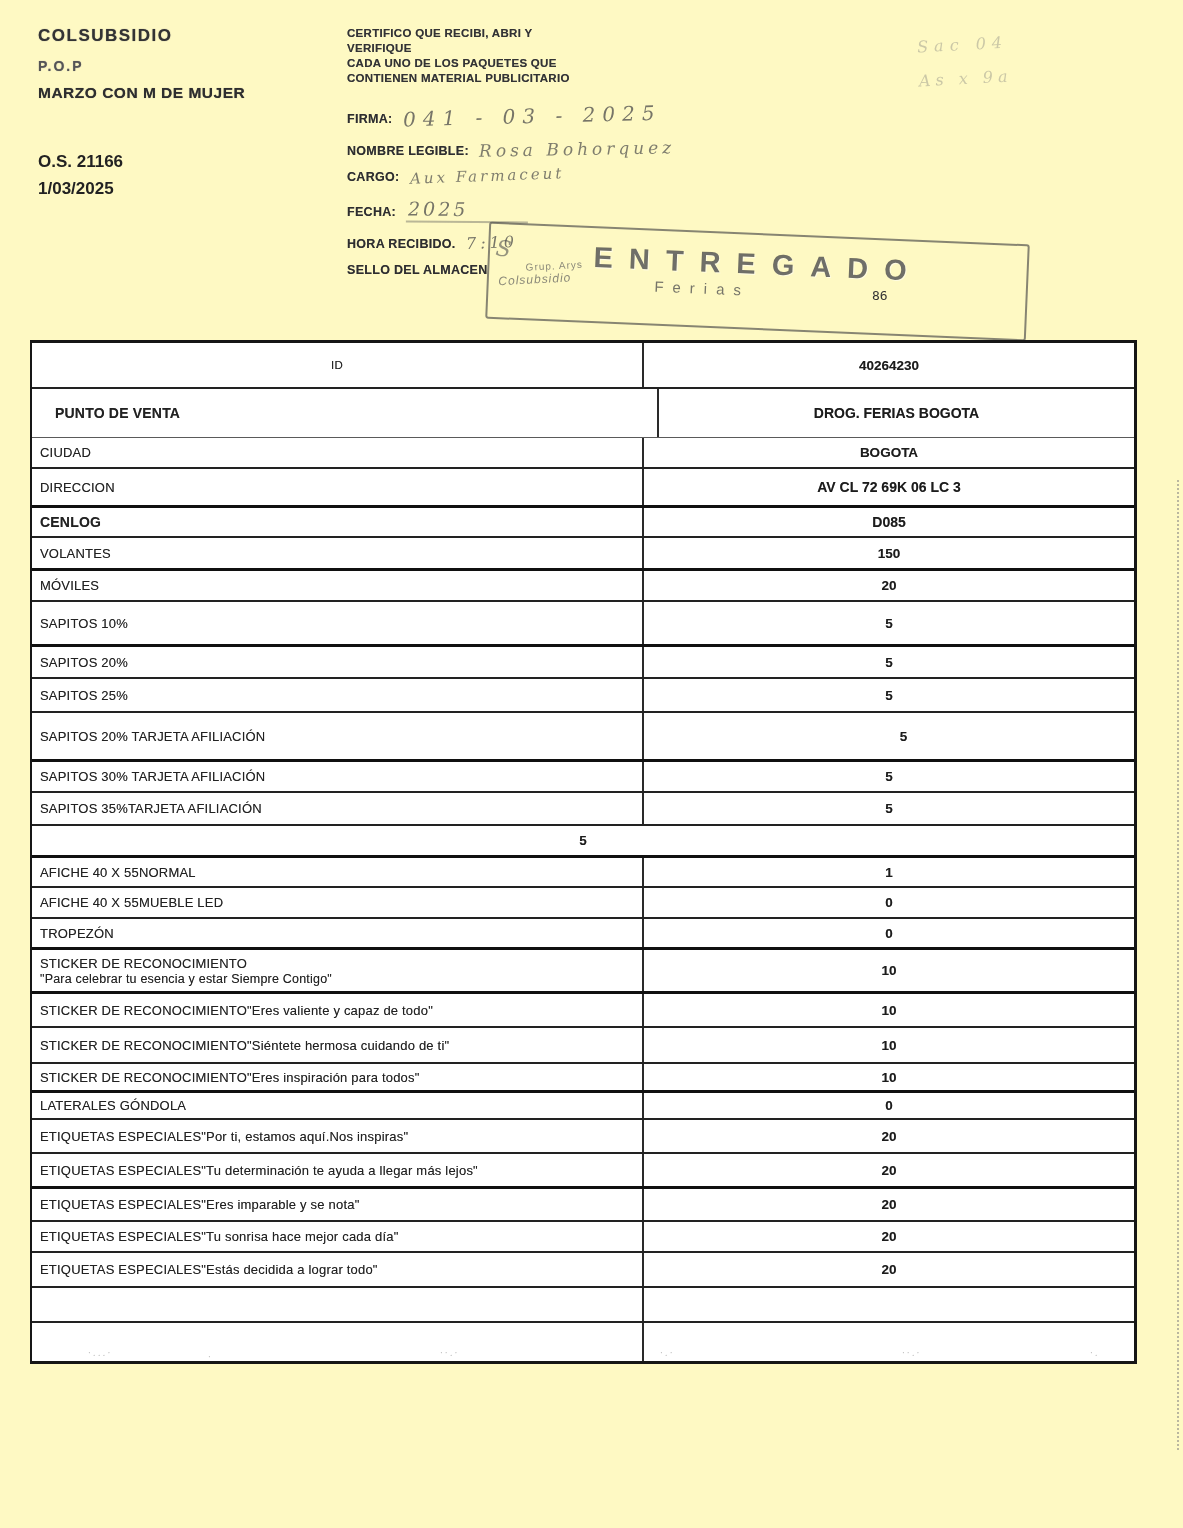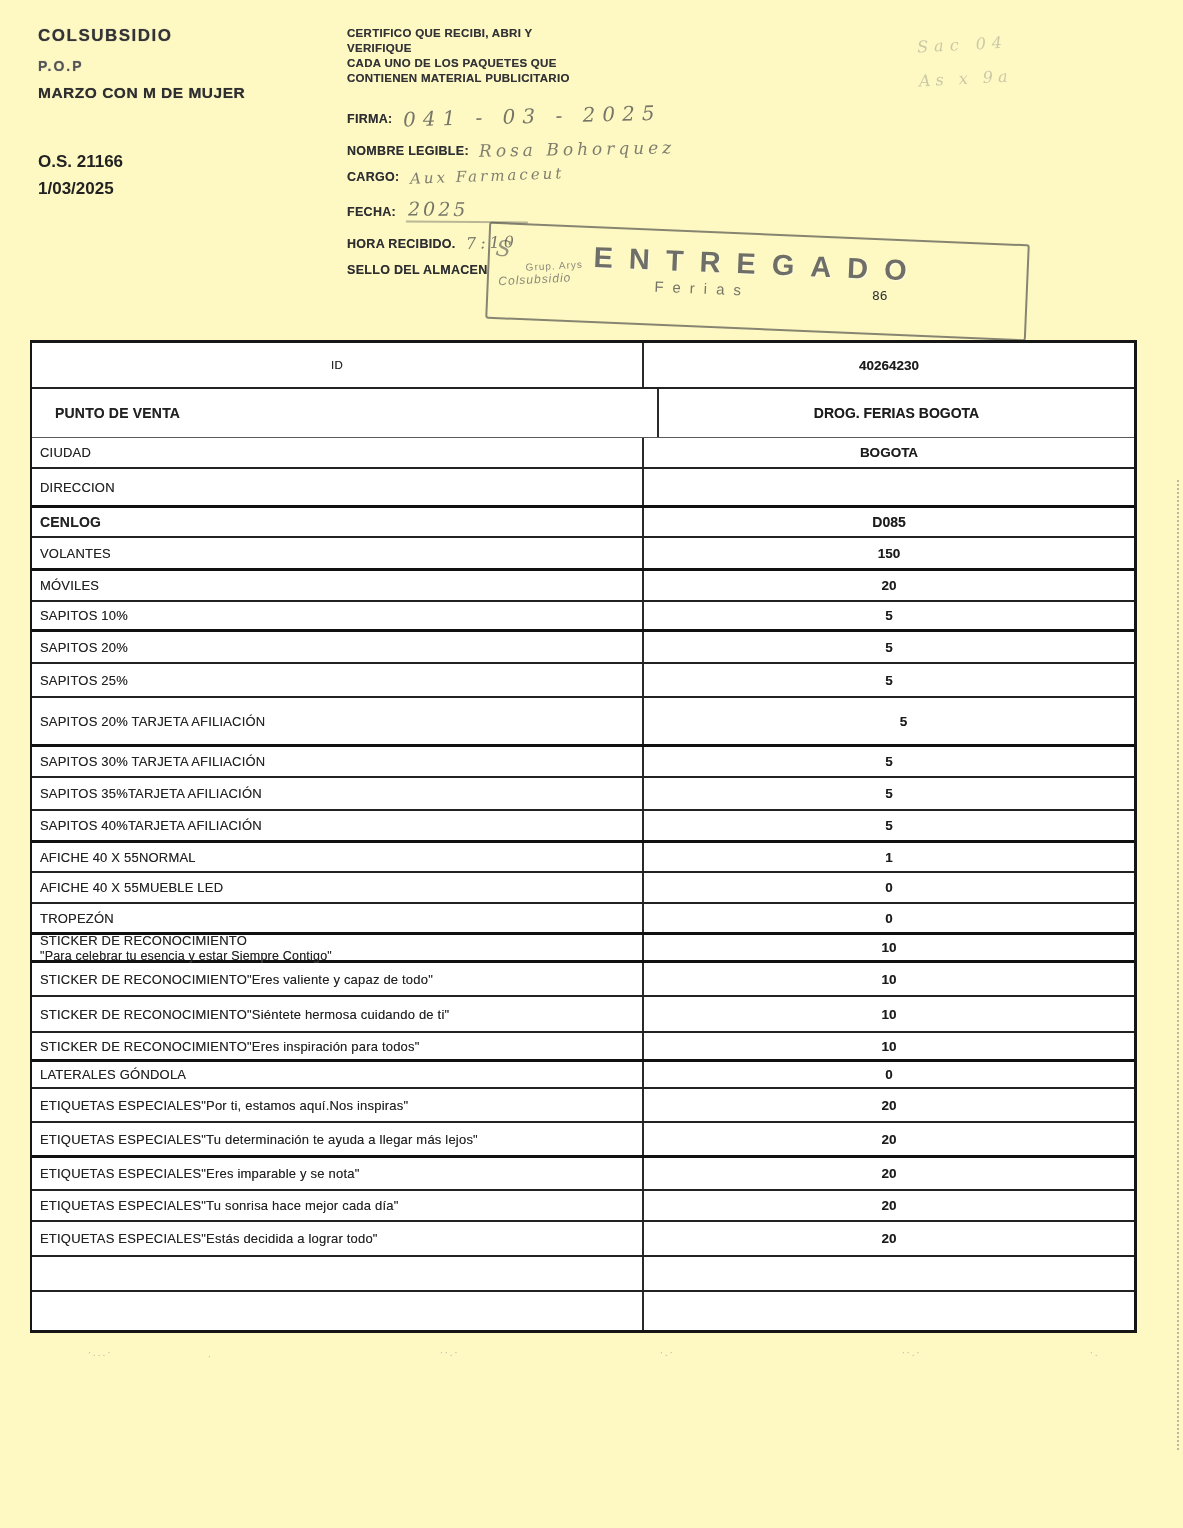--- a/index.html
+++ b/index.html
@@ -160,20 +160,23 @@
           <div class="lbl">CIUDAD</div>
         </div>
         <div class="cell-r">
           <div class="val">BOGOTA</div>
         </div>
       </div>
       <div class="trow bt2" style="height: 38px;">
         <div class="cell-l">
           <div class="lbl">DIRECCION</div>
         </div>
+        <div class="cell-r">
+          <div class="val vb">AV CL 72 69K 06 LC 3</div>
+        </div>
       </div>
       <div class="trow bt3" style="height: 31px;">
         <div class="cell-l">
           <div class="lbl lb">CENLOG</div>
         </div>
         <div class="cell-r">
           <div class="val vb">D085</div>
         </div>
       </div>
       <div class="trow bt2" style="height: 32px;">
@@ -185,21 +188,21 @@
         </div>
       </div>
       <div class="trow bt3" style="height: 32px;">
         <div class="cell-l">
           <div class="lbl">MÓVILES</div>
         </div>
         <div class="cell-r">
           <div class="val">20</div>
         </div>
       </div>
-      <div class="trow bt2" style="height: 29px;">
+      <div class="trow bt2" style="height: 44px;">
         <div class="cell-l">
           <div class="lbl">SAPITOS 10%</div>
         </div>
         <div class="cell-r">
           <div class="val">5</div>
         </div>
       </div>
       <div class="trow bt3" style="height: 33px;">
         <div class="cell-l">
           <div class="lbl">SAPITOS 20%</div>
@@ -234,23 +237,20 @@
       </div>
       <div class="trow bt2" style="height: 33px;">
         <div class="cell-l">
           <div class="lbl">SAPITOS 35%TARJETA AFILIACIÓN</div>
         </div>
         <div class="cell-r">
           <div class="val">5</div>
         </div>
       </div>
       <div class="trow bt2" style="height: 31px;">
-        <div class="cell-l">
-          <div class="lbl">SAPITOS 40%TARJETA AFILIACIÓN</div>
-        </div>
         <div class="cell-r">
           <div class="val">5</div>
         </div>
       </div>
       <div class="trow bt3" style="height: 31px;">
         <div class="cell-l">
           <div class="lbl">AFICHE 40 X 55NORMAL</div>
         </div>
         <div class="cell-r">
           <div class="val">1</div>
@@ -265,21 +265,21 @@
         </div>
       </div>
       <div class="trow bt2" style="height: 30px;">
         <div class="cell-l">
           <div class="lbl">TROPEZÓN</div>
         </div>
         <div class="cell-r">
           <div class="val">0</div>
         </div>
       </div>
-      <div class="trow bt3" style="height: 28px;">
+      <div class="trow bt3" style="height: 44px;">
         <div class="cell-l">
           <div class="lbl">STICKER DE RECONOCIMIENTO</div>
           <div class="lbl sub">"Para celebrar tu esencia y estar Siempre Contigo"</div>
         </div>
         <div class="cell-r">
           <div class="val">10</div>
         </div>
       </div>
       <div class="trow bt3" style="height: 35px;">
         <div class="cell-l">

